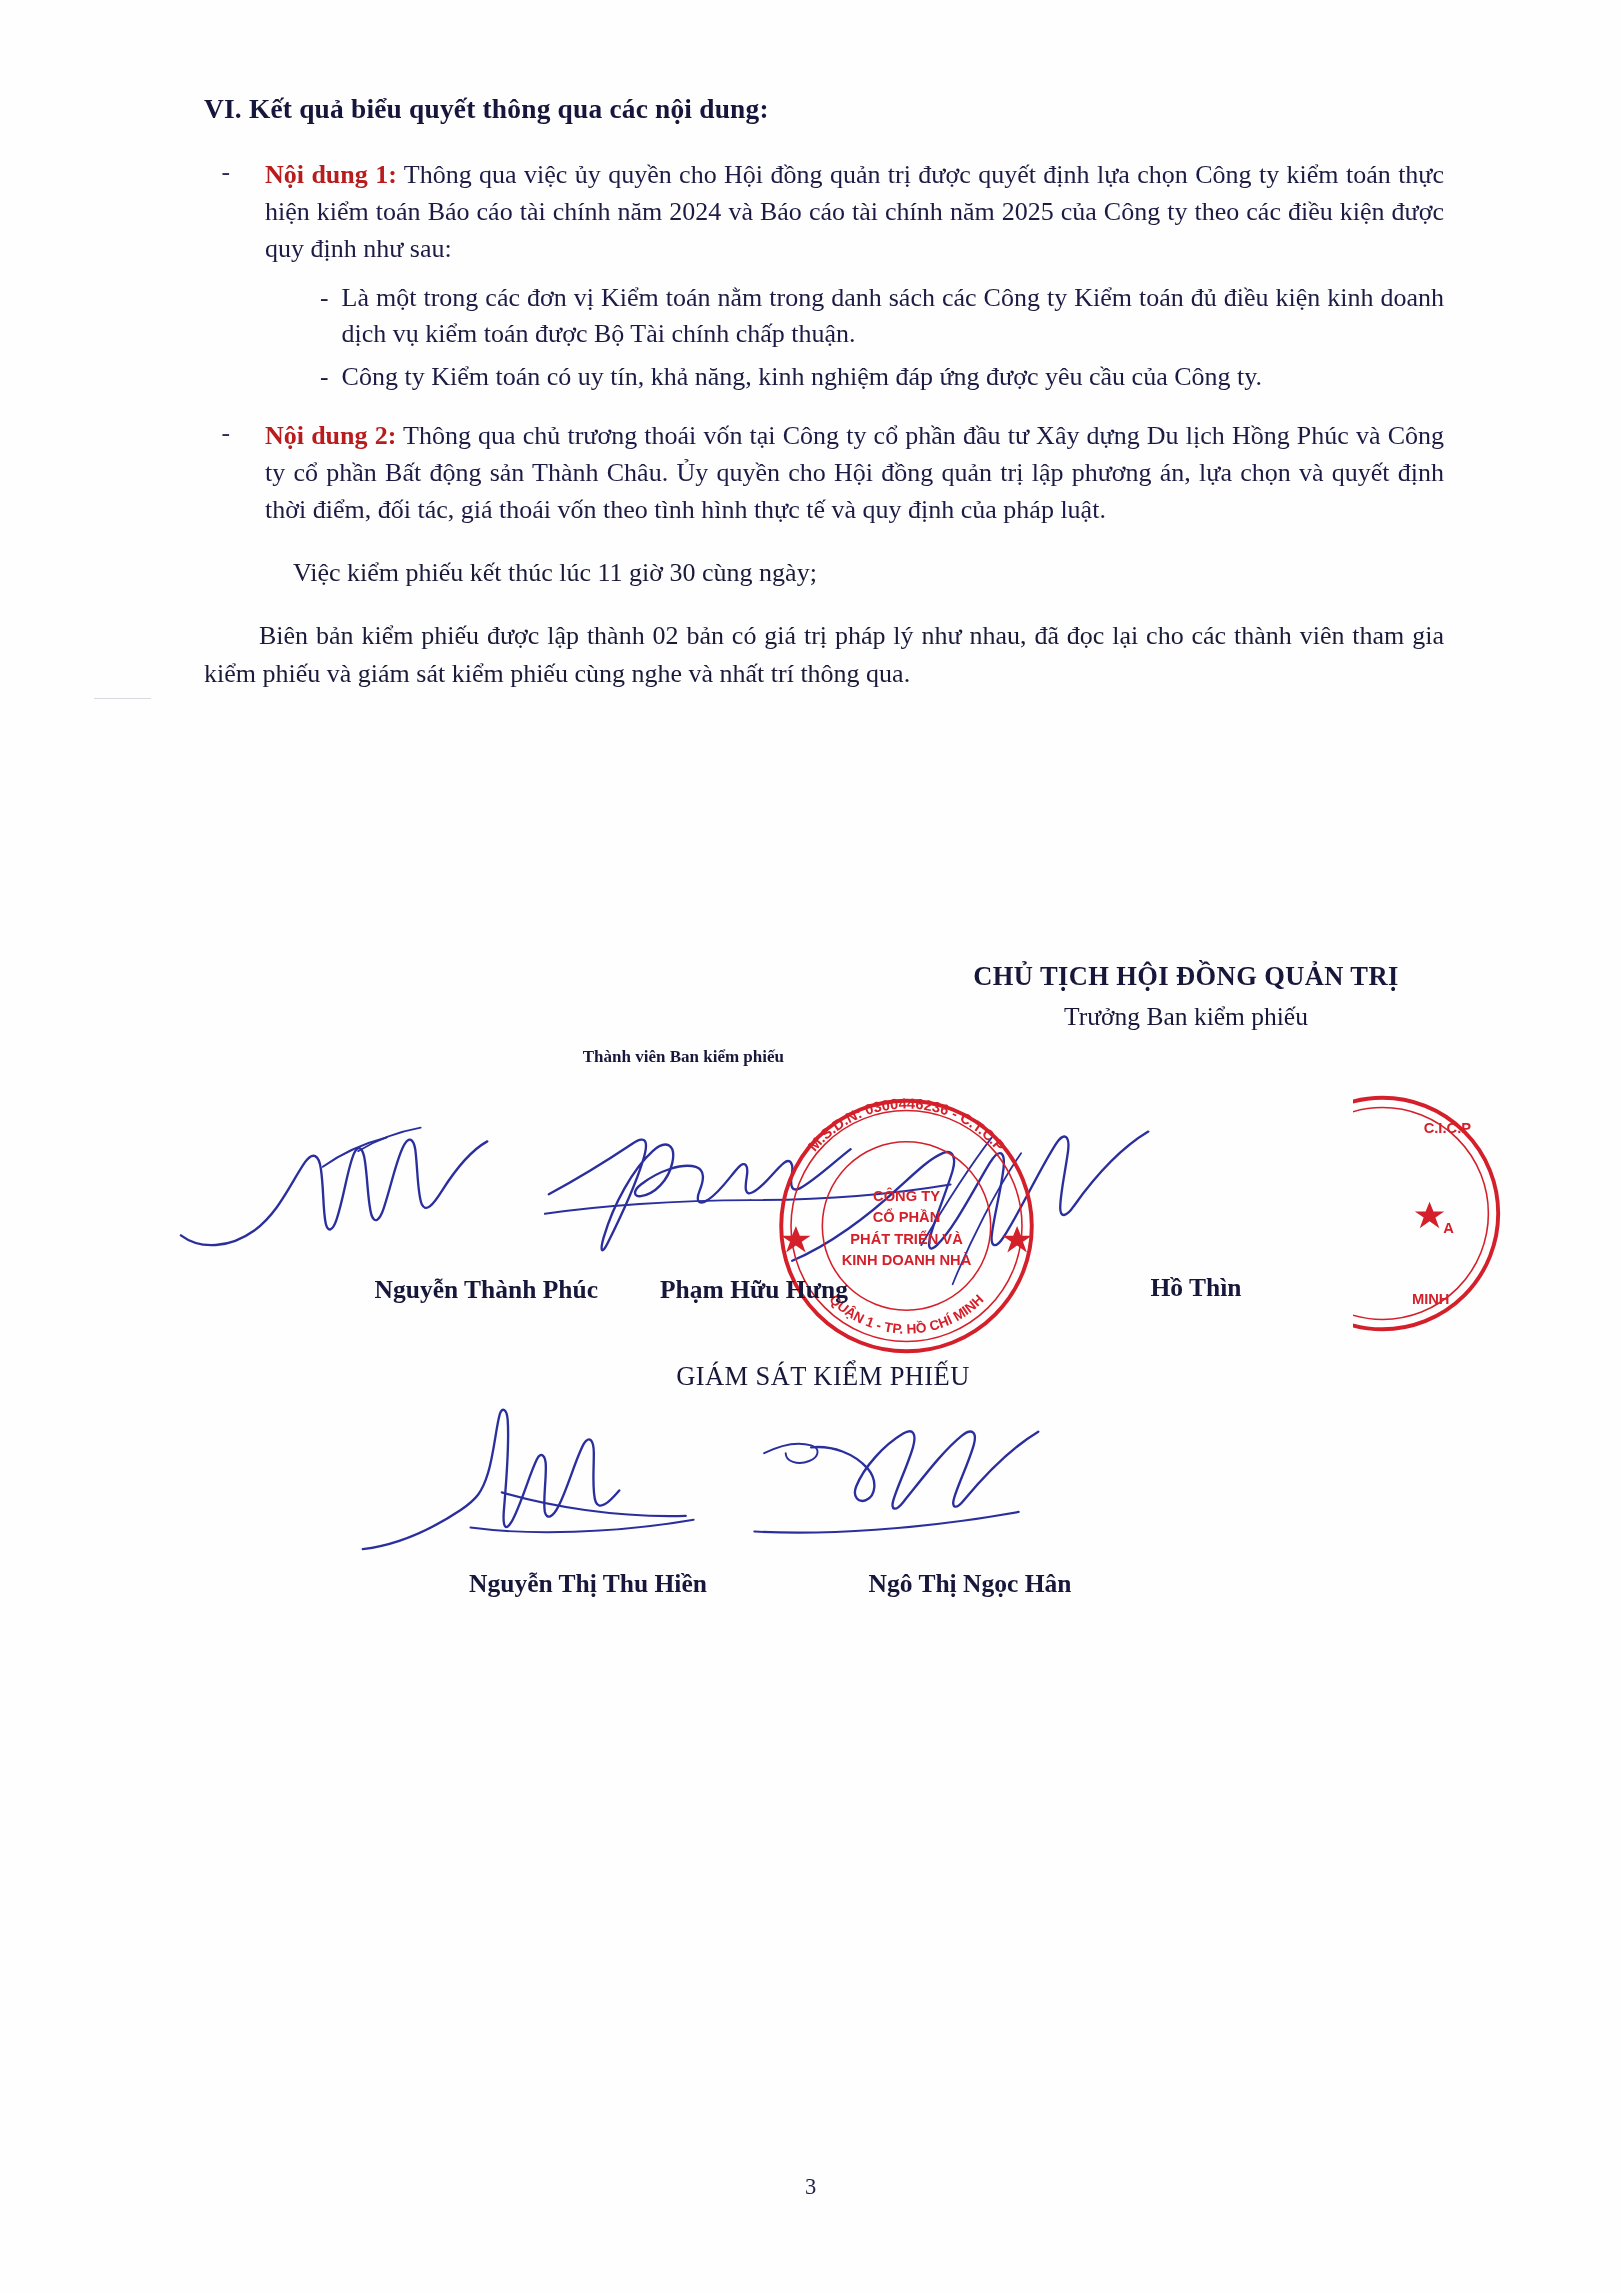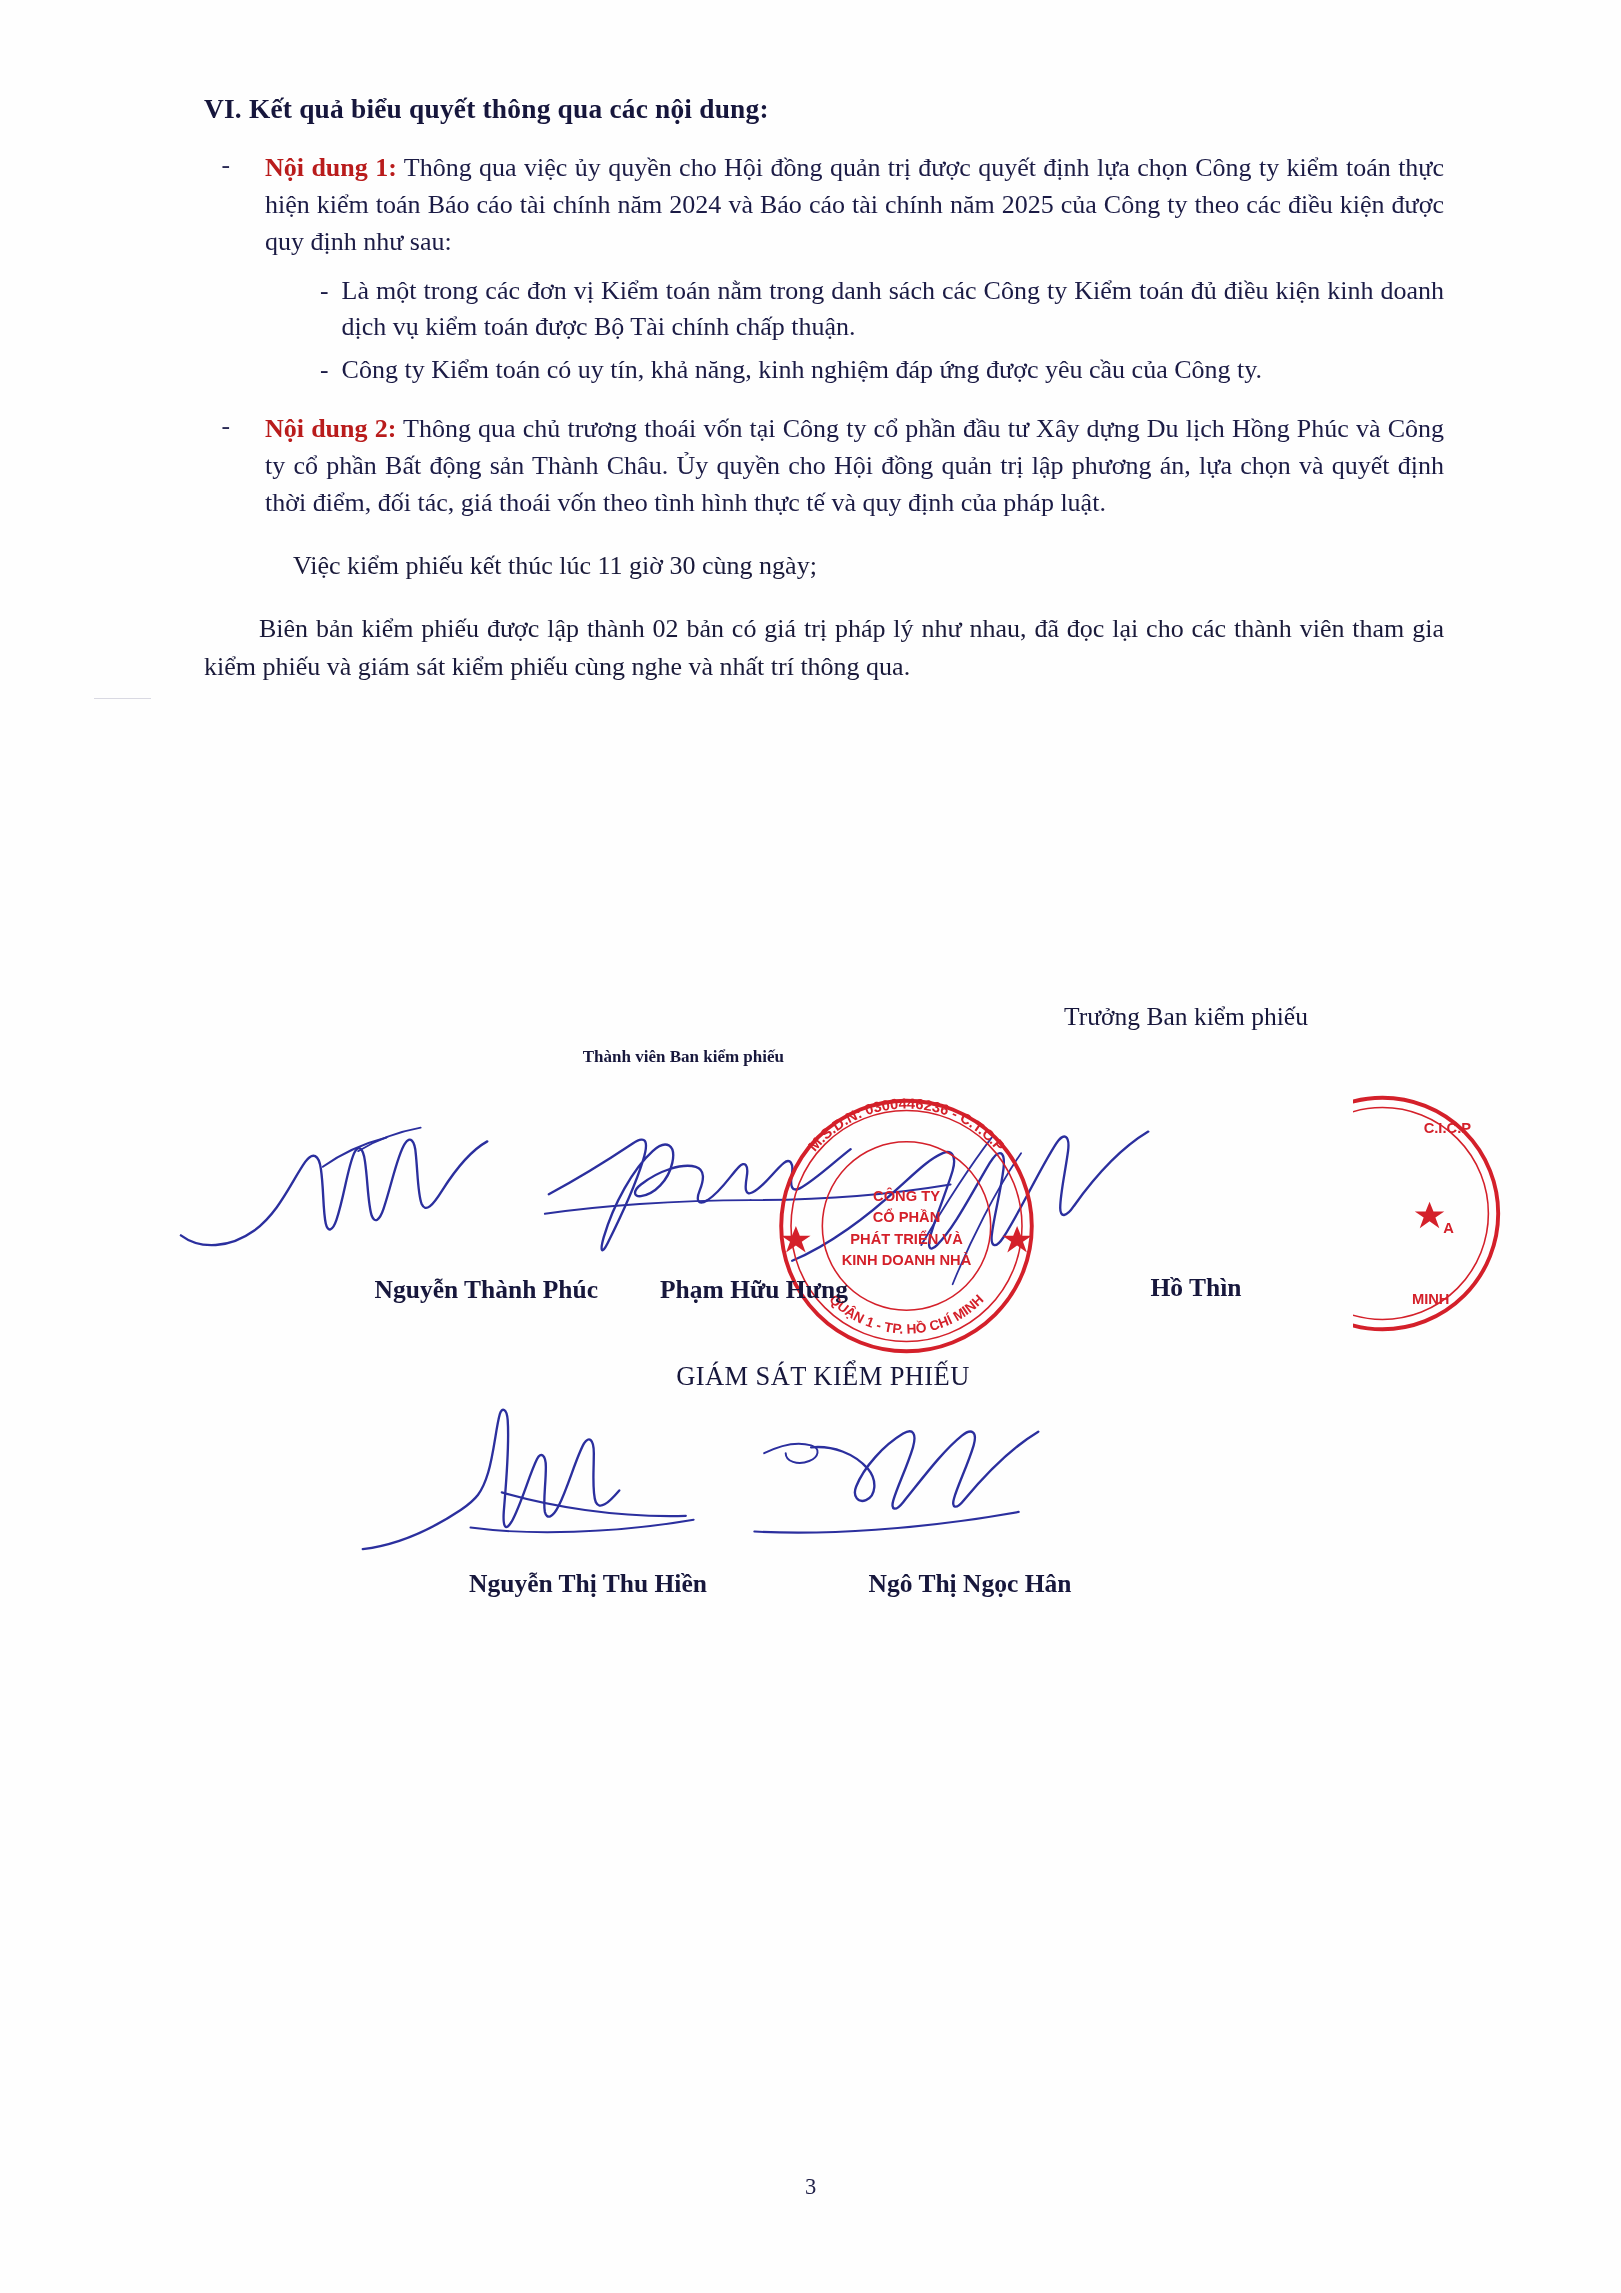--- a/index.html
+++ b/index.html
@@ -23,21 +23,21 @@
   .content {
     position: absolute;
     left: 204px;
     top: 94px;
     width: 1240px;
   }
   .section-title {
     font-weight: bold;
     font-size: 27.4px;
     color: #16163c;
-    margin-bottom: 25px;
+    margin-bottom: 32px;
     letter-spacing: 0.2px;
   }
   .bullet-row {
     display: flex;
     margin-top: 21.6px;
   }
   .bullet-dash {
     width: 61px;
     flex: 0 0 61px;
     font-size: 25.5px;
@@ -215,20 +215,21 @@
       </div>
     </div>
 
     <div class="para sub-indent">Việc kiểm phiếu kết thúc lúc 11 giờ 30 cùng ngày;</div>
     <div class="para indent">Biên bản kiểm phiếu được lập thành 02 bản có giá trị pháp lý như nhau, đã đọc lại cho các thành viên tham gia kiểm phiếu và giám sát kiểm phiếu cùng nghe và nhất trí thông qua.</div>
 
   </div>
 
   <div class="sig-area">
 
+    <div class="sig-title-chair">CHỦ TỊCH HỘI ĐỒNG QUẢN TRỊ</div>
     <div class="sig-title-head">Trưởng Ban kiểm phiếu</div>
     <div class="sig-title-member">Thành viên Ban kiểm phiếu</div>
 
     <svg class="ink" style="left:29px; top:147px;" width="323" height="147" viewBox="0 0 330 150">
       <path class="stroke" stroke-width="2.4" d="M5 130 C 25 145, 55 143, 80 125 C 105 107, 118 75, 132 55 C 140 44, 146 48, 148 62 C 151 82, 150 104, 153 118 C 155 127, 160 126, 164 114 C 172 90, 175 62, 182 46 C 186 37, 191 40, 193 54 C 196 74, 196 98, 200 110 C 203 118, 208 115, 212 103 C 221 76, 226 48, 234 36 C 239 28, 244 33, 245 47 C 247 66, 247 88, 251 98 C 255 107, 262 100, 272 84 C 286 62, 300 44, 318 34"></path>
       <path class="stroke" stroke-width="2" d="M150 60 C 168 47, 192 36, 215 30"></path>
       <path class="stroke" stroke-width="1.8" d="M186 44 C 204 33, 228 24, 250 20"></path>
     </svg>
 
     <svg class="ink" style="left:392px; top:137px;" width="343" height="167" viewBox="0 0 350 170">

